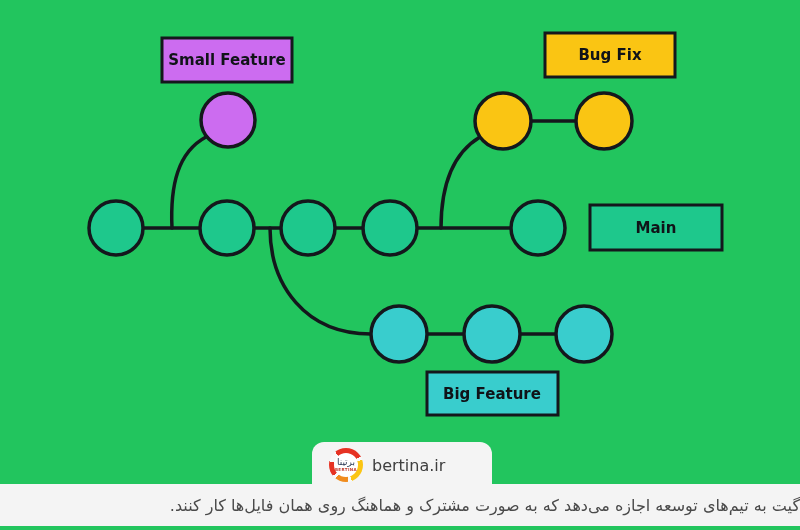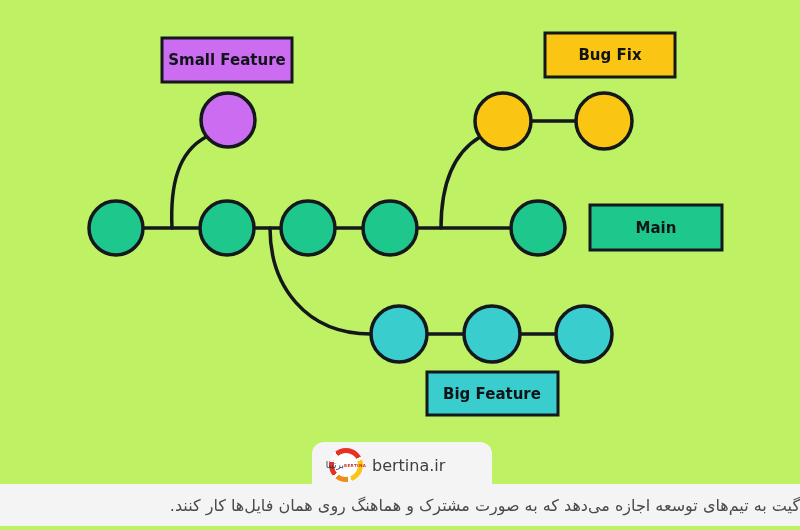--- a/index.html
+++ b/index.html
@@ -1,20 +1,20 @@
 <!DOCTYPE html>
 <html><head>
 <meta charset="utf-8">
 <style>
   html, body { margin: 0; padding: 0; }
   .stage {
     position: relative;
     width: 800px;
     height: 530px;
-    background: #bef264;
+    background: #22c55e;
     overflow: hidden;
     font-family: "DejaVu Sans", "Liberation Sans", sans-serif;
   }
   .graph { position: absolute; left: 0; top: 0; display: block; }
   .graph text {
     font-family: "DejaVu Sans", "Liberation Sans", sans-serif;
     font-weight: bold;
     font-size: 15px;
     fill: #101318;
   }
@@ -37,21 +37,21 @@
     width: 34px;
     height: 34px;
     border-radius: 50%;
     flex: 0 0 auto;
     background: conic-gradient(from -40deg,
       #e63223 0 100deg, #f9f9f9 100deg 112deg,
       #fbc513 112deg 200deg, #f9f9f9 200deg 212deg,
       #f08c1e 212deg 258deg, #f9f9f9 258deg 270deg,
       #e63223 270deg 322deg, #f9f9f9 322deg 360deg);
     display: flex;
-    flex-direction: row;
+    flex-direction: column;
     align-items: center;
     justify-content: center;
   }
   .logo::before {
     content: "";
     position: absolute;
     inset: 5px;
     background: #ffffff;
     border-radius: 50%;
   }

